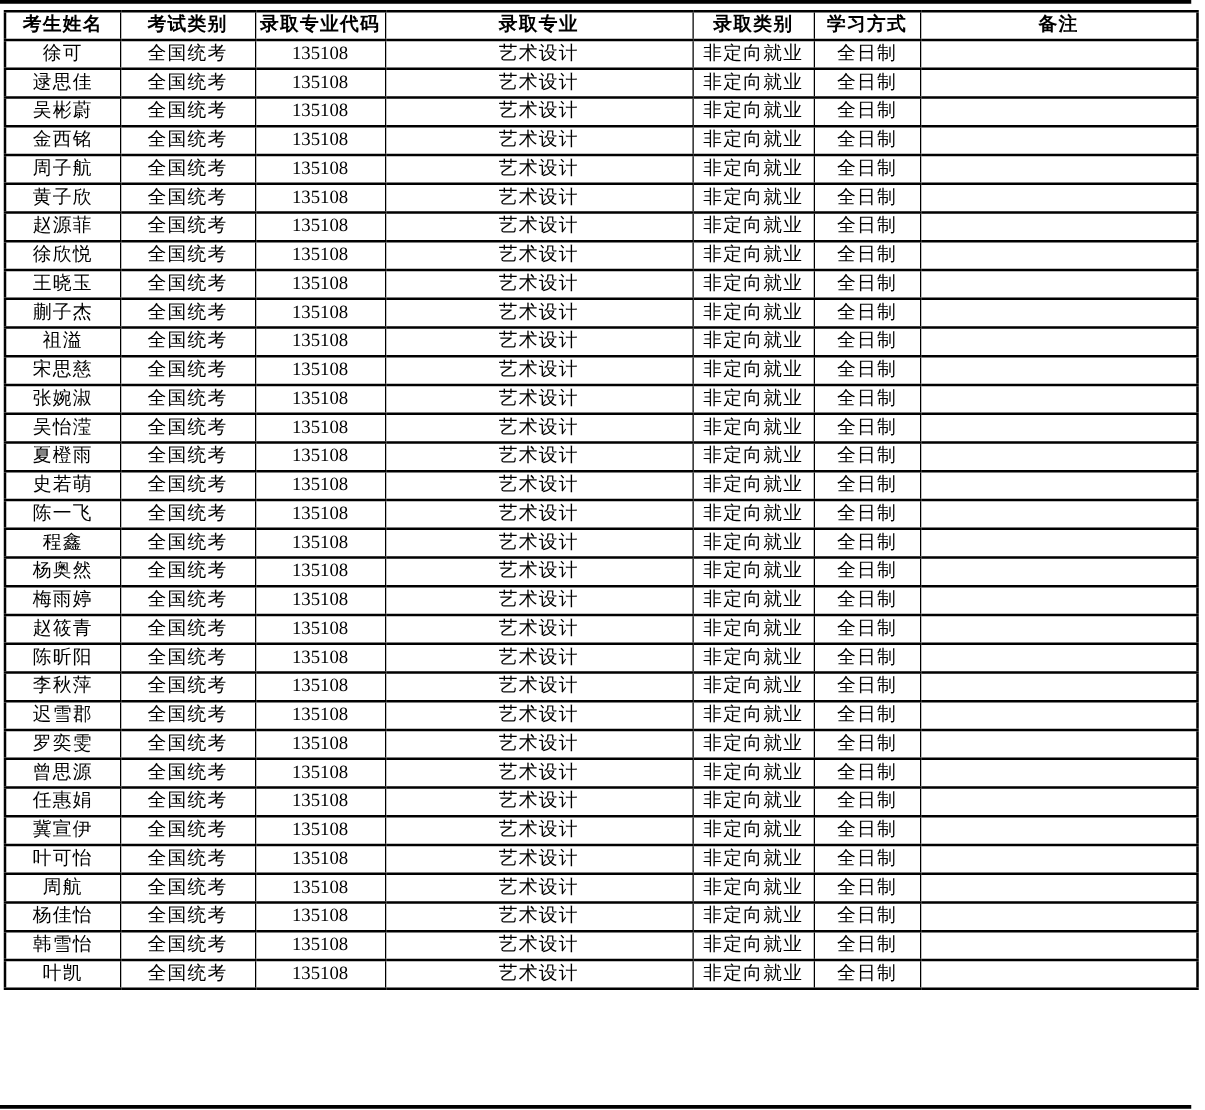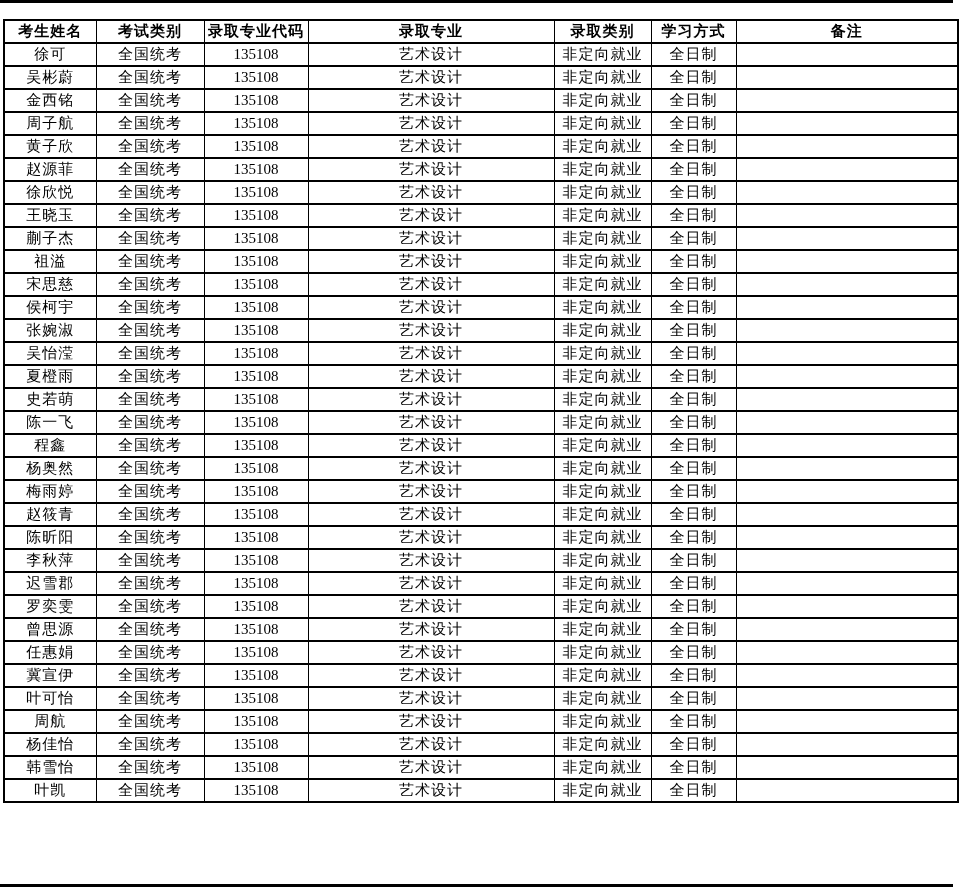--- a/index.html
+++ b/index.html
@@ -19,21 +19,21 @@
     position: absolute;
     left: 0;
     width: 953px;
     height: 3px;
     background: #000000;
   }
   .rule-top { top: 0; }
   .rule-bottom { top: 884px; }
   table.roster {
     position: absolute;
-    top: 19px;
+    top: 8px;
     left: 3px;
     width: 954px;
     border-collapse: collapse;
     table-layout: fixed;
     border: 2px solid #000000;
   }
   table.roster th,
   table.roster td {
     border-style: solid;
     border-color: #000000;
@@ -92,20 +92,29 @@
         <tr>
           <td>徐可</td>
           <td>全国统考</td>
           <td class="num">135108</td>
           <td>艺术设计</td>
           <td>非定向就业</td>
           <td>全日制</td>
           <td></td>
         </tr>
         <tr>
+          <td>逯思佳</td>
+          <td>全国统考</td>
+          <td class="num">135108</td>
+          <td>艺术设计</td>
+          <td>非定向就业</td>
+          <td>全日制</td>
+          <td></td>
+        </tr>
+        <tr>
           <td>吴彬蔚</td>
           <td>全国统考</td>
           <td class="num">135108</td>
           <td>艺术设计</td>
           <td>非定向就业</td>
           <td>全日制</td>
           <td></td>
         </tr>
         <tr>
           <td>金西铭</td>
@@ -174,29 +183,20 @@
           <td>祖溢</td>
           <td>全国统考</td>
           <td class="num">135108</td>
           <td>艺术设计</td>
           <td>非定向就业</td>
           <td>全日制</td>
           <td></td>
         </tr>
         <tr>
           <td>宋思慈</td>
-          <td>全国统考</td>
-          <td class="num">135108</td>
-          <td>艺术设计</td>
-          <td>非定向就业</td>
-          <td>全日制</td>
-          <td></td>
-        </tr>
-        <tr>
-          <td>侯柯宇</td>
           <td>全国统考</td>
           <td class="num">135108</td>
           <td>艺术设计</td>
           <td>非定向就业</td>
           <td>全日制</td>
           <td></td>
         </tr>
         <tr>
           <td>张婉淑</td>
           <td>全国统考</td>

